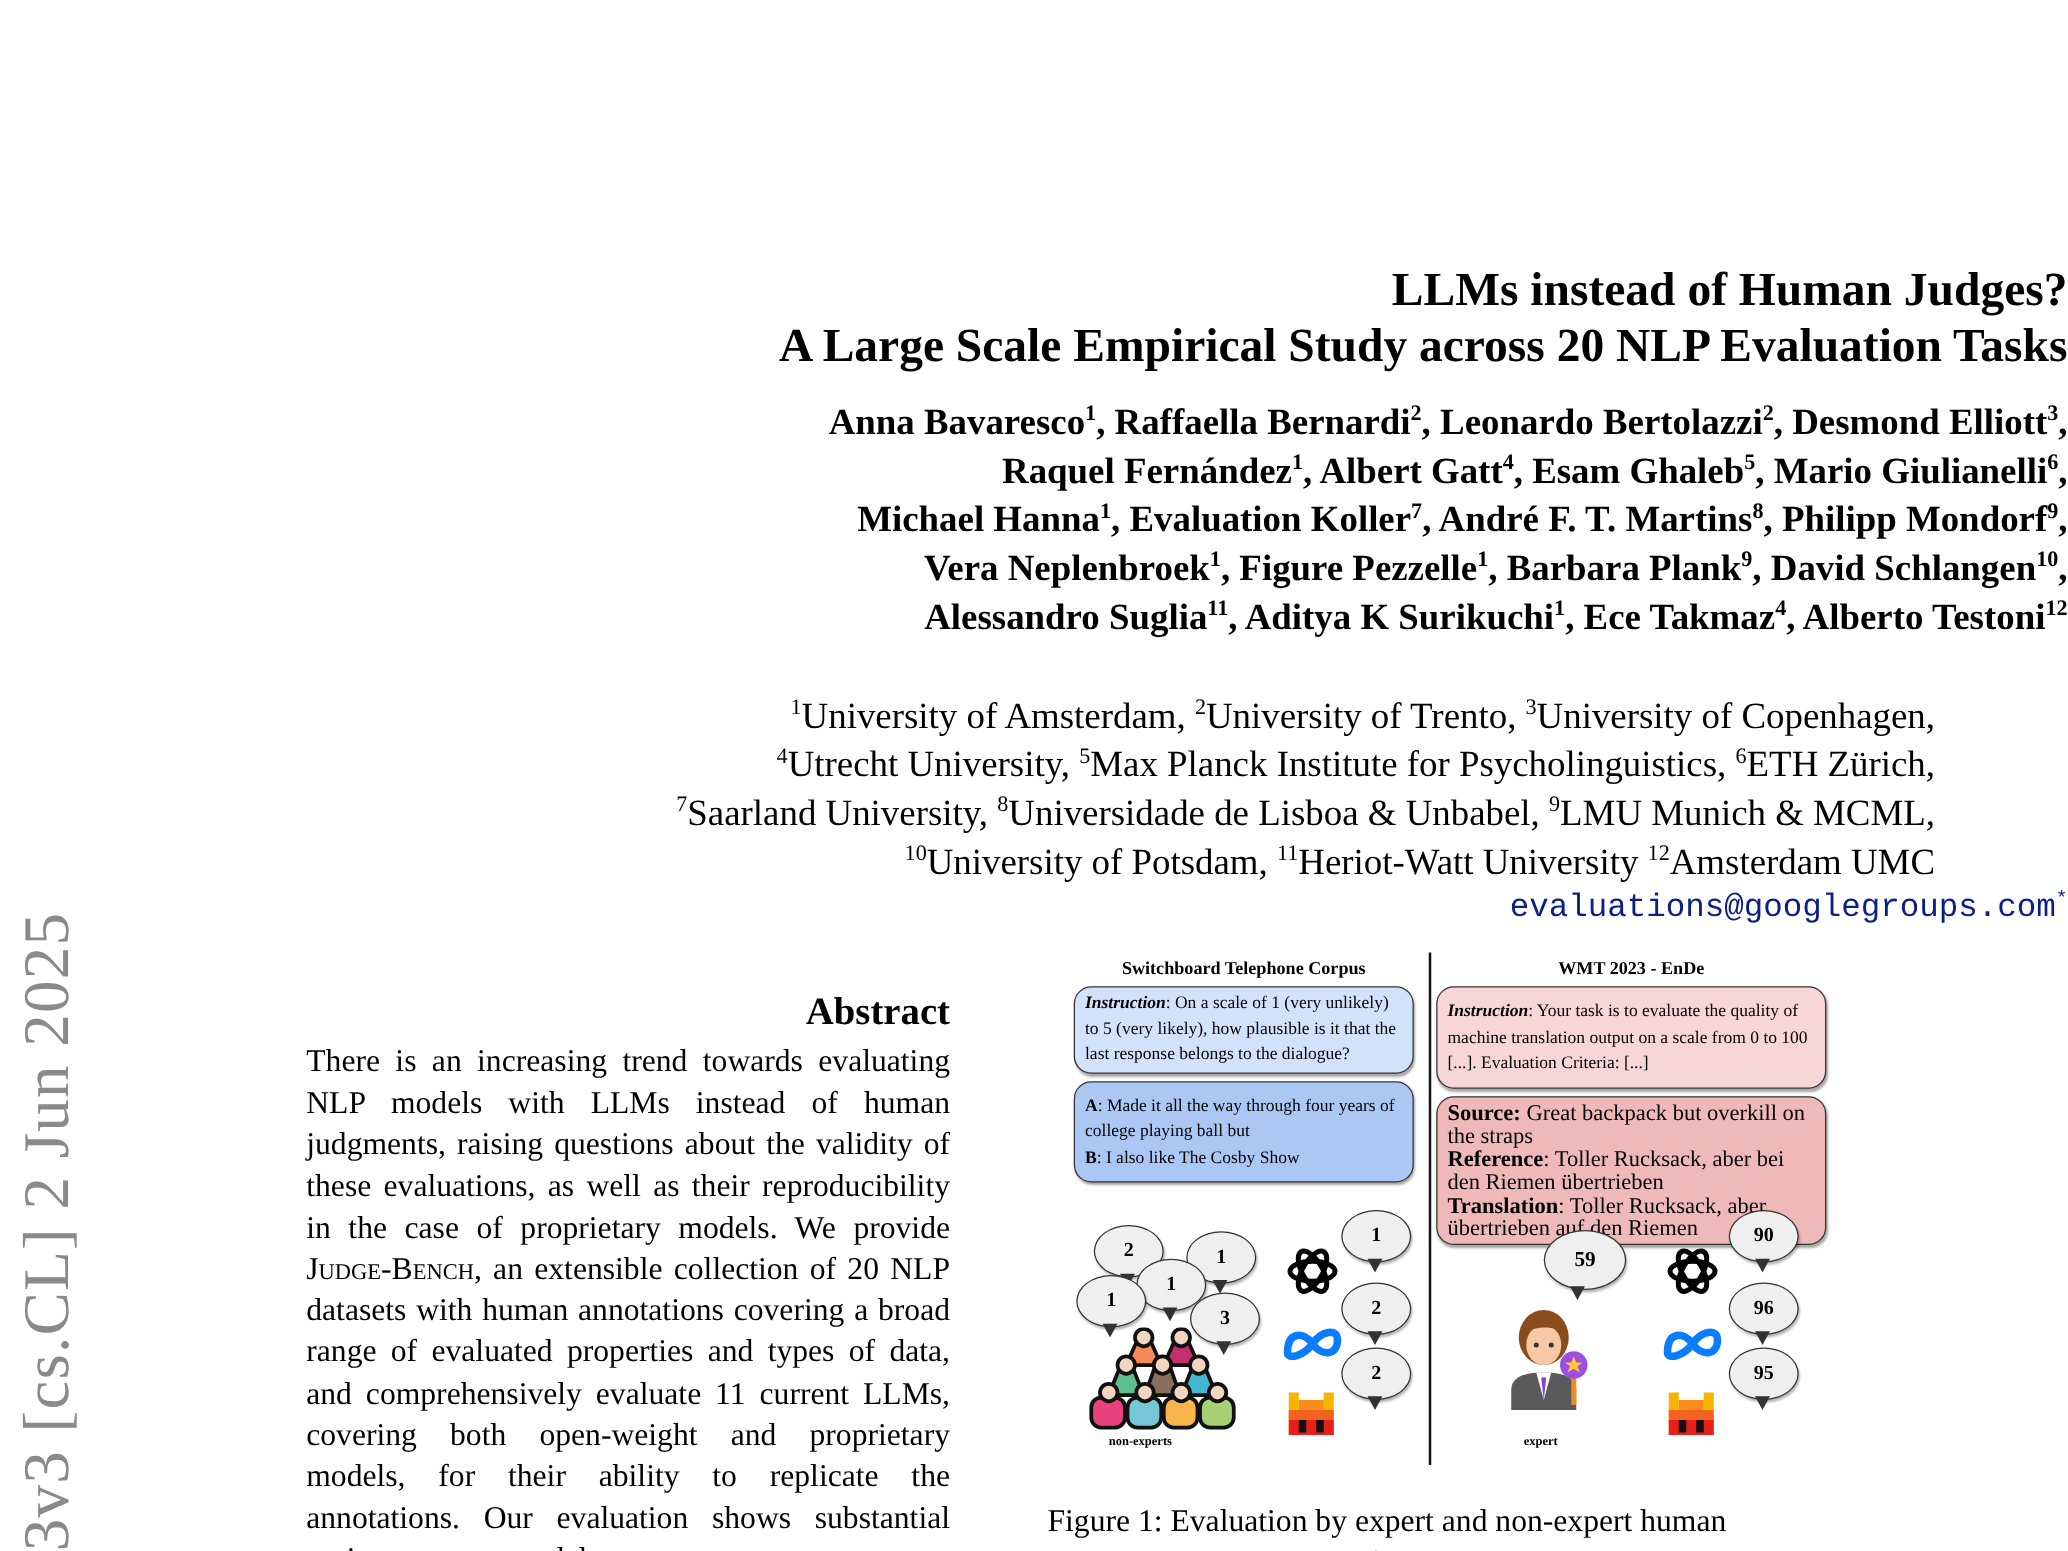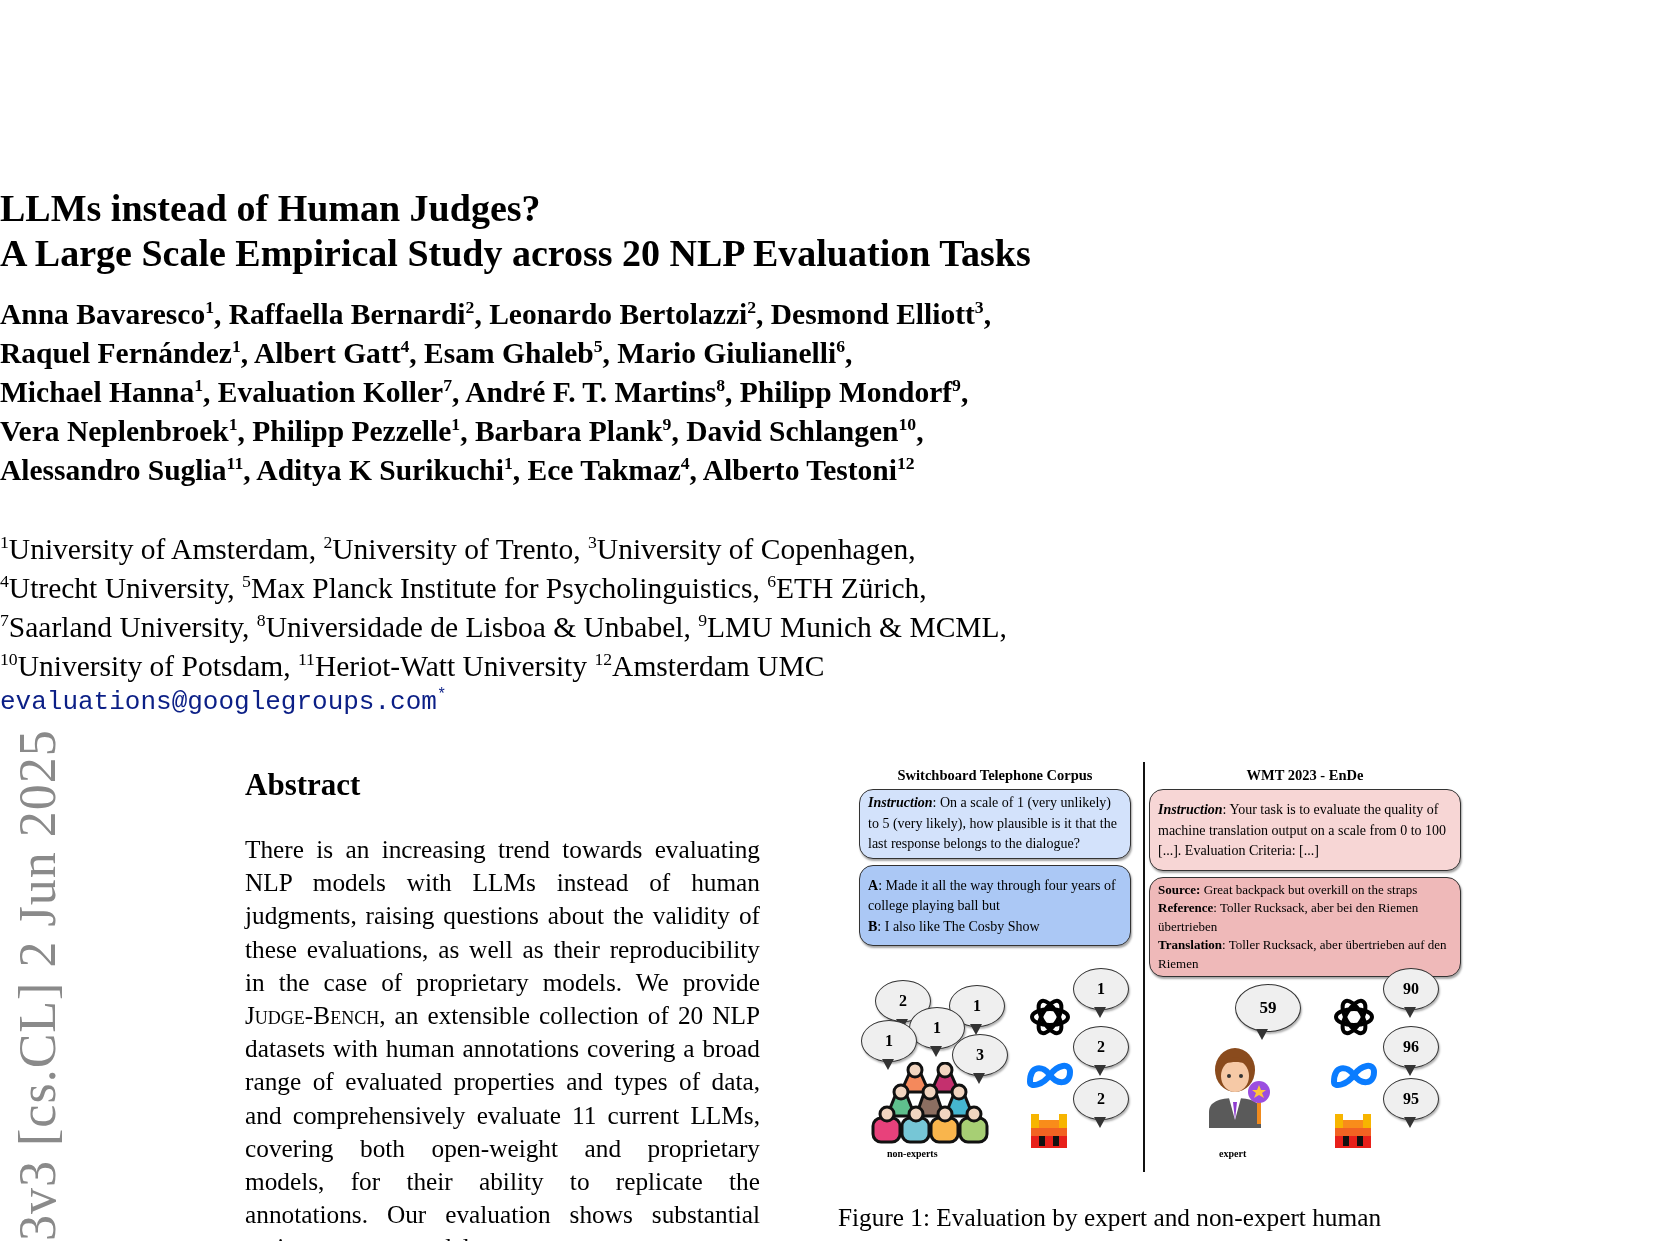--- a/index.html
+++ b/index.html
@@ -1,21 +1,21 @@
 <!DOCTYPE html>
 <html><head>
 <meta charset="utf-8">
 <style>
   html, body { margin: 0; padding: 0; background: #ffffff; }
   body {
     width: 1654px; height: 1241px; position: relative; overflow: hidden;
     font-family: "Liberation Serif", "DejaVu Serif", serif; color: #000;
   }
   .abs { position: absolute; }
-  .center { text-align: left; }
+  .center { text-align: right; margin-top: 24px; }
 
   
   .arxiv-stamp {
     position: absolute; left: 8px; top: 1241px;
     transform-origin: 0 0; transform: rotate(-90deg);
     font-size: 52px; color: #8a8a8a; white-space: nowrap; letter-spacing: 1px;
     width: 600px; text-align: left;
   }
 
   .title {
@@ -57,21 +57,21 @@
   .panel-right { left: 294px; width: 312px; }
   .panel-title { text-align: center; font-weight: bold; font-size: 14.5px; margin-top: 5px; height: 22px; }
   .bubble-box {
     border: 1.5px solid #333; border-radius: 14px; padding: 3px 8px;
     font-size: 14px; line-height: 20.5px; box-shadow: 1px 2px 2px rgba(0,0,0,0.35);
     margin-bottom: 6px;
   }
   .blue-light { background: #d3e2fb; }
   .blue-mid { background: #abc8f5; }
   .red-light { background: #f7d6d5; }
-  .red-mid { background: #efb9b9; font-size: 13px; line-height: 18.5px; }
+  .red-mid { background: #efb9b9; font-size: 18px; line-height: 18.5px; }
   .bubble-box b, .bubble-box i { font-weight: bold; }
 
   .speech {
     position: absolute; width: 54px; height: 40px; border-radius: 50%;
     background: #efefef; border: 1.5px solid #333;
     text-align: center; line-height: 40px; font-weight: bold; font-size: 16px;
     box-shadow: 1px 2px 2px rgba(0,0,0,0.3);
   }
   .speech::after {
     content: ""; position: absolute; left: 20px; bottom: -9px;
@@ -112,21 +112,21 @@
     <span><span>Mario Giulianelli</span><sup>6</sup></span>,
   </div>
   <div>
     <span><span>Michael Hanna</span><sup>1</sup></span>,
     <span><span>Evaluation Koller</span><sup>7</sup></span>,
     <span><span>André F. T. Martins</span><sup>8</sup></span>,
     <span><span>Philipp Mondorf</span><sup>9</sup></span>,
   </div>
   <div>
     <span><span>Vera Neplenbroek</span><sup>1</sup></span>,
-    <span><span>Philipp Pezzelle</span><sup>1</sup></span>,
+    <span><span>Figure Pezzelle</span><sup>1</sup></span>,
     <span><span>Barbara Plank</span><sup>9</sup></span>,
     <span><span>David Schlangen</span><sup>10</sup></span>,
   </div>
   <div>
     <span><span>Alessandro Suglia</span><sup>11</sup></span>,
     <span><span>Aditya K Surikuchi</span><sup>1</sup></span>,
     <span><span>Ece Takmaz</span><sup>4</sup></span>,
     <span><span>Alberto Testoni</span><sup>12</sup></span>
   </div>
 </div>

